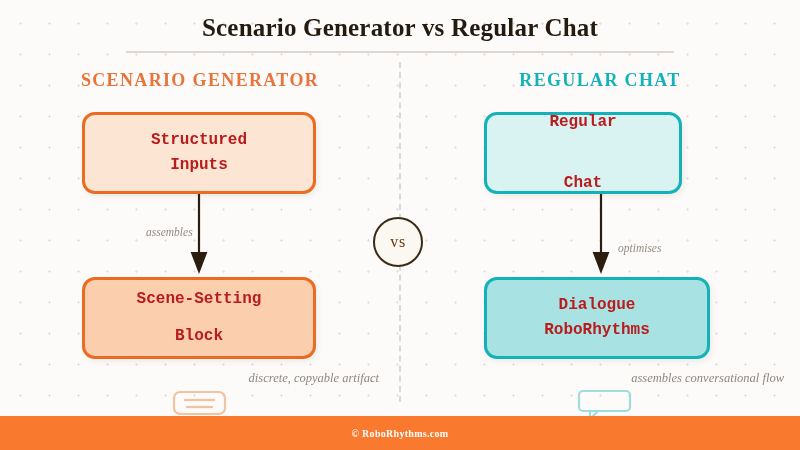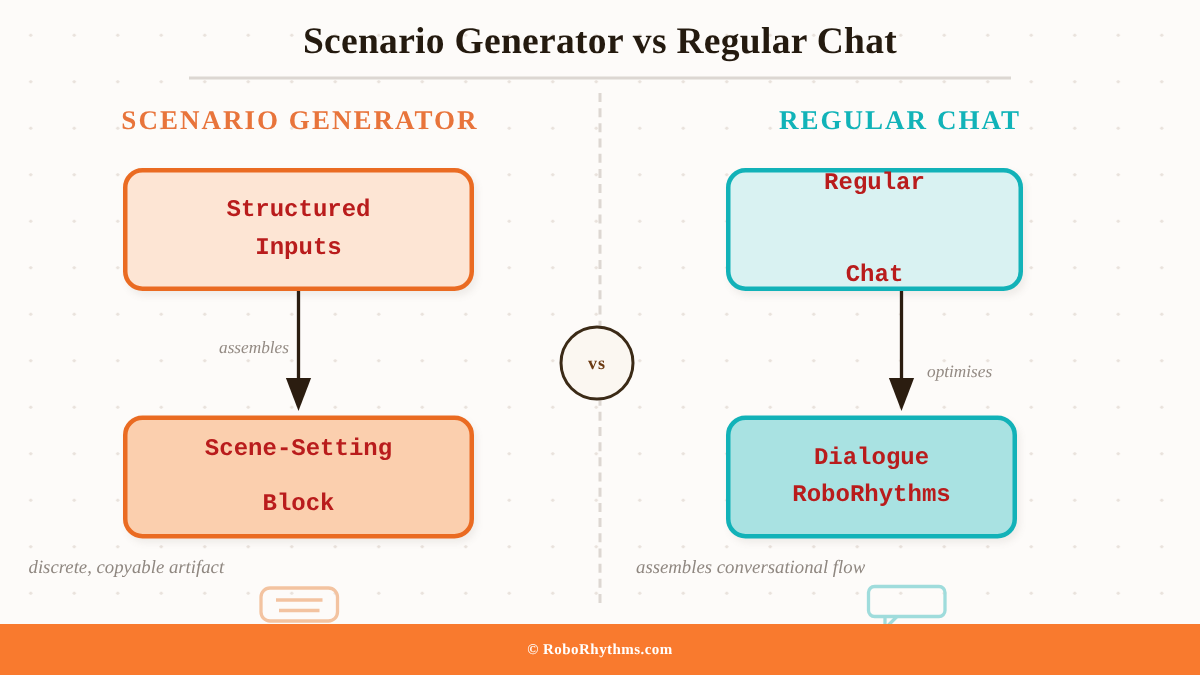--- a/index.html
+++ b/index.html
@@ -79,22 +79,22 @@
     width: 50px;
     height: 50px;
     border-radius: 50%;
     border: 2px solid #3b2a16;
     background: #fbf7f1;
     box-sizing: border-box;
     display: flex;
     align-items: center;
     justify-content: center;
     font-family: "Liberation Serif", serif;
-    font-weight: bold;
-    font-size: 12px;
+    font-weight: normal;
+    font-size: 16px;
     letter-spacing: 0.6px;
     color: #6b3a12;
     z-index: 5;
   }
 
   
   .box {
     position: absolute;
     box-sizing: border-box;
     border-radius: 13px;
@@ -117,21 +117,21 @@
   }
   #box-l2 {
     left: 82px;  top: 277px; width: 234px; height: 82px;
     border: 3px solid #ea6b22; background: #fbcfae; gap: 12px;
   }
   #box-r1 {
     left: 484px; top: 112px; width: 198px; height: 82px;
     border: 3px solid #12b2b8; background: #d9f2f2; gap: 36px;
   }
   #box-r2 {
-    left: 484px; top: 277px; width: 194px; height: 82px;
+    left: 484px; top: 277px; width: 226px; height: 82px;
     border: 3px solid #12b2b8; background: #a9e2e2;
   }
 
   
   .arrow {
     position: absolute;
     width: 24px;
     height: 84px;
     top: 194px;
   }
@@ -148,21 +148,21 @@
     color: #938a83;
   }
   #edge-label-left  { left: 146px; }
   #edge-label-right { left: 618px; margin-top: 16px; }
 
   
   .footnote {
     position: absolute;
     top: 371px;
     width: 360px;
-    text-align: left;
+    text-align: right;
     font-family: "Liberation Serif", serif;
     font-style: italic;
     font-size: 12.5px;
     color: #8f8780;
   }
   #footnote-left  { left: 19px; }
   #footnote-right { left: 424px; }
 
   .footicon {
     position: absolute;

